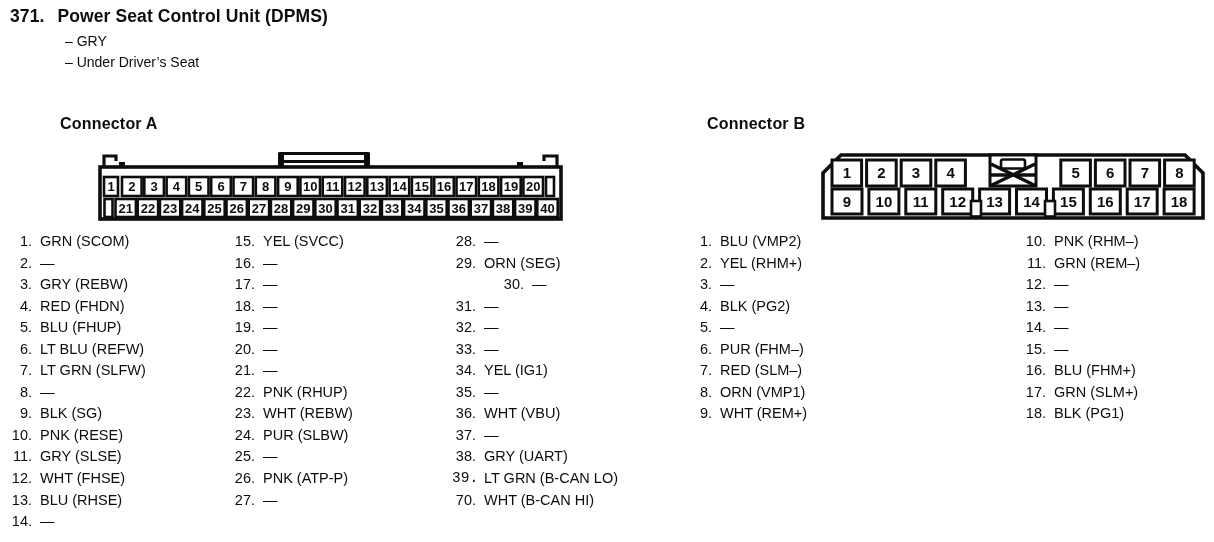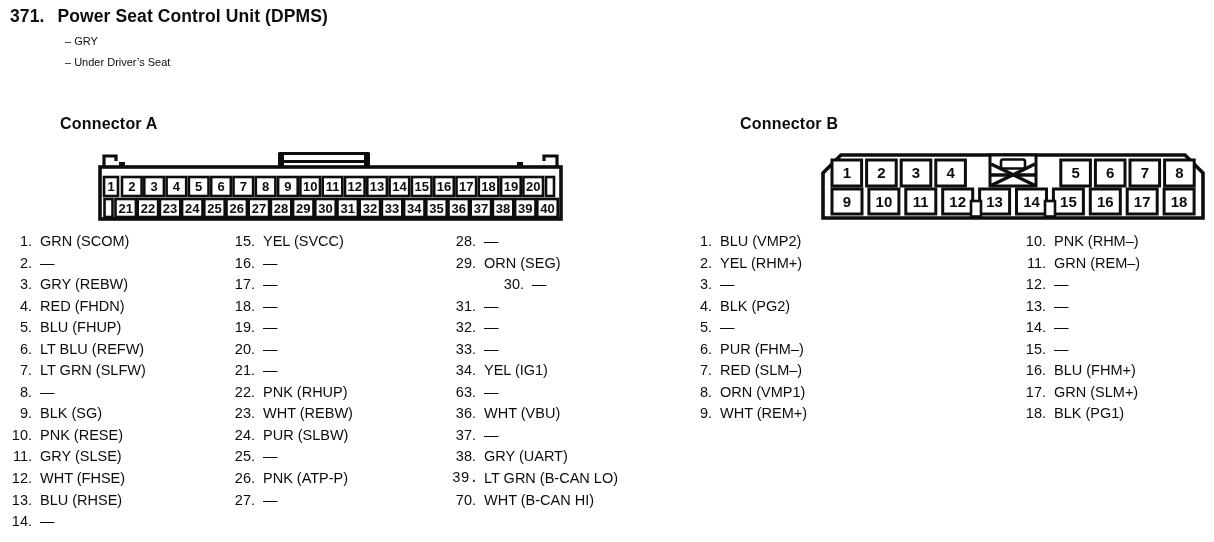--- a/index.html
+++ b/index.html
@@ -2,21 +2,21 @@
 <html><head>
 <meta charset="utf-8">
 <style>
   html,body{margin:0;padding:0;background:#fff;}
   .page{
     position:relative;width:1214px;height:542px;background:#ffffff;
     font-family:"Liberation Sans",sans-serif;color:#0d0d0d;overflow:hidden;
   }
   .hdr{position:absolute;left:10px;top:6px;display:flex;gap:13px;
        font-weight:bold;font-size:17.5px;letter-spacing:.1px;}
-  .notes{position:absolute;left:65px;top:31px;font-size:11px;line-height:20.7px;}
+  .notes{position:absolute;left:65px;top:31px;font-size:14px;line-height:20.7px;}
   .conn-label{position:absolute;font-weight:bold;font-size:16px;letter-spacing:.2px;}
   svg{position:absolute;}
   .pin-col{position:absolute;font-size:14.5px;line-height:21.55px;white-space:nowrap;}
   .pin-row{display:flex;}
   .pin-num{display:inline-block;text-align:right;flex:0 0 auto;}
   .pin-desc{margin-left:8px;}
 </style>
 </head>
 <body>
 
@@ -26,21 +26,21 @@
     <span>371.</span>
     <span>Power Seat Control Unit (DPMS)</span>
   </div>
 
   <div class="notes" id="notes">
       <div>– GRY</div>
       <div>– Under Driver’s Seat</div>
     </div>
 
   <div class="conn-label" style="left:60px;top:115px">Connector A</div>
-  <div class="conn-label" style="left:740px;top:115px">Connector B</div>
+  <div class="conn-label" style="left:707px;top:115px">Connector B</div>
 
   <svg id="connA" style="left:96px;top:150px" width="470" height="75" viewBox="0 0 470 75">
       <rect x="4" y="17" width="461" height="52" fill="#ffffff" stroke="#0d0d0d" stroke-width="3.6"></rect>
       <path d="M8,17 V6 H20 V11" fill="none" stroke="#0d0d0d" stroke-width="3.2"></path>
       <rect x="23" y="12" width="6" height="5" fill="#0d0d0d"></rect>
       <path d="M461,17 V6 H448 V11" fill="none" stroke="#0d0d0d" stroke-width="3.2"></path>
       <rect x="421" y="12" width="6" height="5" fill="#0d0d0d"></rect>
       <rect x="184" y="3.5" width="88" height="8" fill="#ffffff" stroke="#0d0d0d" stroke-width="3"></rect>
       <rect x="182" y="3" width="6" height="14" fill="#0d0d0d"></rect>
       <rect x="268" y="3" width="6" height="14" fill="#0d0d0d"></rect>
@@ -310,21 +310,21 @@
       </div>
       <div class="pin-row">
         <span class="pin-num" style="width: 24px;">33.</span>
         <span class="pin-desc">—</span>
       </div>
       <div class="pin-row">
         <span class="pin-num" style="width: 24px;">34.</span>
         <span class="pin-desc">YEL (IG1)</span>
       </div>
       <div class="pin-row">
-        <span class="pin-num" style="width: 24px;">63.</span>
+        <span class="pin-num" style="width: 24px;">35.</span>
         <span class="pin-desc">—</span>
       </div>
       <div class="pin-row">
         <span class="pin-num" style="width: 24px;">36.</span>
         <span class="pin-desc">WHT (VBU)</span>
       </div>
       <div class="pin-row">
         <span class="pin-num" style="width: 24px;">37.</span>
         <span class="pin-desc">—</span>
       </div>

